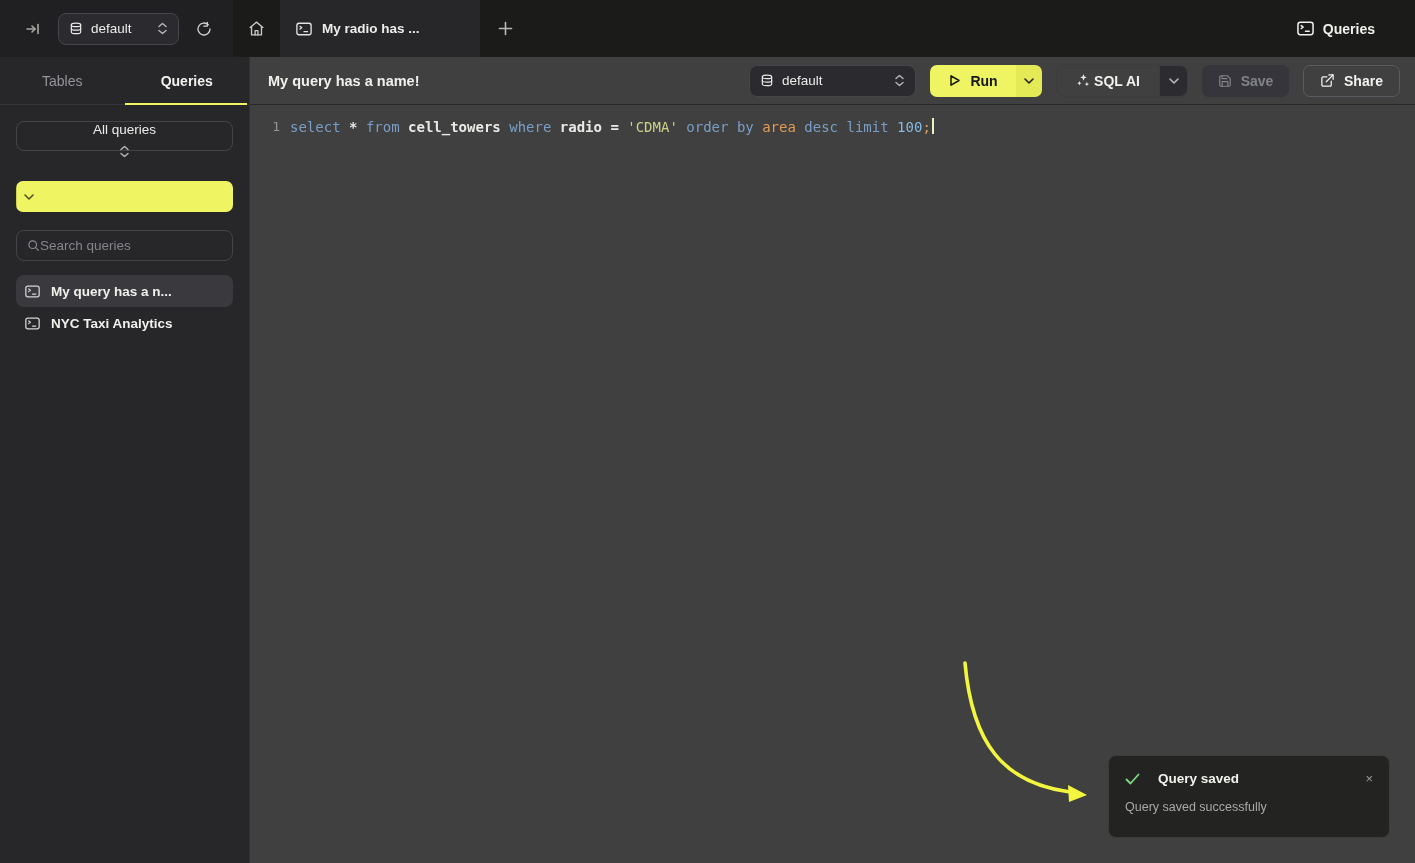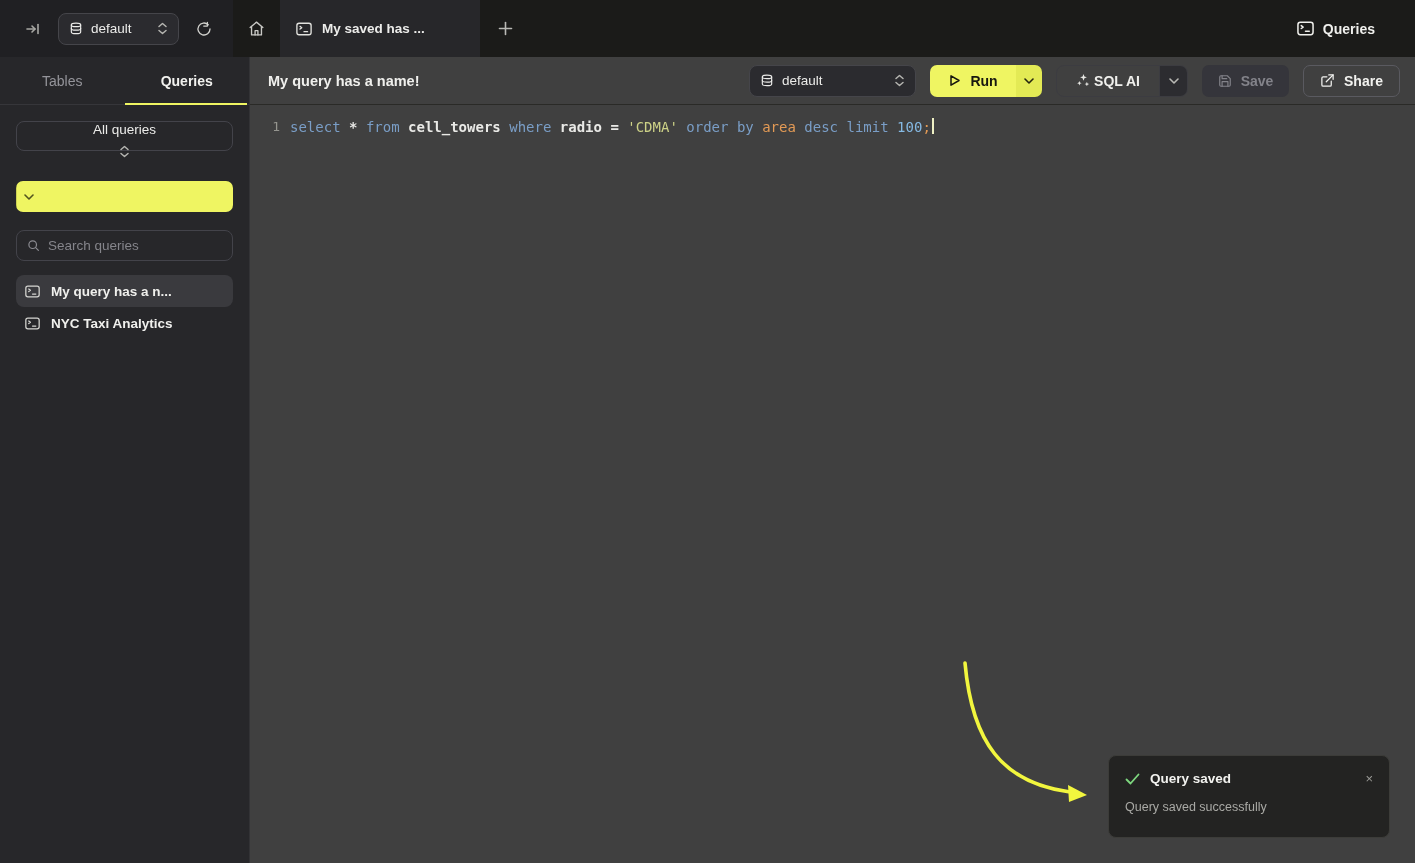--- a/index.html
+++ b/index.html
@@ -50,21 +50,21 @@
   .sb-body { padding:16px; display:flex; flex-direction:column; }
   .sb-select { width:100%; background:transparent; border:1px solid #43434a; height:30px; border-radius:8px;flex-direction:column; }
   .new-query {
     margin-top:30px; height:31px; border-radius:7px; overflow:hidden;
     background:var(--accent-yellow,#eff562); display:flex; align-items:stretch; cursor:pointer;
   }
   .nq-main { flex:1; display:flex; align-items:center; justify-content:center; gap:8px; color:#1b1b10; font-size:13.5px; font-weight:600; }
   .nq-caret { width:25px; display:flex; align-items:center; justify-content:center; border-left:1px solid rgba(0,0,0,0.14); color:rgba(30,30,10,0.75); }
   .sb-search {
     margin-top:18px; height:31px; border:1px solid #43434a; border-radius:8px;
-    display:flex; align-items:center; gap:8px; padding:0 10px; color:#8c8c92;
+    display:flex; align-items:center; padding:0 10px; color:#8c8c92;
   }
   .sb-search input {
     flex:1; background:transparent; border:none; outline:none;
     color:#e8e8e5; font-size:13.5px; font-family:inherit;
   }
   .sb-search input::placeholder { color:#85858b; }
   .q-list { margin-top:14px; display:flex; flex-direction:column; gap:0; }
   .q-item {
     height:32px; display:flex; align-items:center; gap:11px; padding:0 9px;
     border-radius:8px; color:#f0f0ed; font-size:13.5px; font-weight:600; cursor:pointer;
@@ -106,21 +106,21 @@
   .tok-sem { color:var(--code-field-orange,#e39a55); }
   .tok-pl  { color:#d0d0cc; }
   .caret { display:inline-block; width:2px; height:16px; background:#eef0c4; vertical-align:-2px; margin-left:1px; }
 
   
   .toast {
     position:absolute; right:25px; bottom:25px; width:282px; height:83px;
     background:#232322; border:1px solid #3c3c39; border-radius:8px;
     padding:14px 14px 12px 16px;
   }
-  .toast-head { display:flex; align-items:center; gap:10px; }
+  .toast-head { display:flex; align-items:center; gap:18px; }
   .toast-title { font-size:13.5px; font-weight:700; color:#f2f2ef; flex:1; }
   .toast-close { color:#9b9b97; font-size:13px; cursor:pointer; line-height:1; padding:2px; }
   .toast-msg { margin-top:13px; font-size:12.5px; color:#a9a9a5; }
 
   
   .arrow-overlay { position:absolute; inset:0; pointer-events:none; }
 </style>
 </head>
 <body>
 
@@ -166,21 +166,21 @@
       </svg>
     </div>
     <div class="tab">
       <span class="q-icon">
         <svg width="16" height="14" viewBox="0 0 18 15" fill="none" stroke="#e2e2de" stroke-width="1.5" stroke-linecap="round" stroke-linejoin="round">
           <rect x="1" y="1" width="16" height="13" rx="2.5"></rect>
             <polyline points="4.5,4.5 6.5,6 4.5,7.5"></polyline>
             <line x1="9" y1="10.5" x2="13" y2="10.5"></line>
         </svg>
       </span>
-      <span class="tab-label">My saved has ...</span>
+      <span class="tab-label">My radio has ...</span>
     </div>
     <div class="newtab-btn">
       <svg width="15" height="15" viewBox="0 0 15 15" stroke="currentColor" stroke-width="1.6" stroke-linecap="round">
         <line x1="7.5" y1="1.5" x2="7.5" y2="13.5"></line>
           <line x1="1.5" y1="7.5" x2="13.5" y2="7.5"></line>
       </svg>
     </div>
   </div>
 
   <div class="topbar-right">

